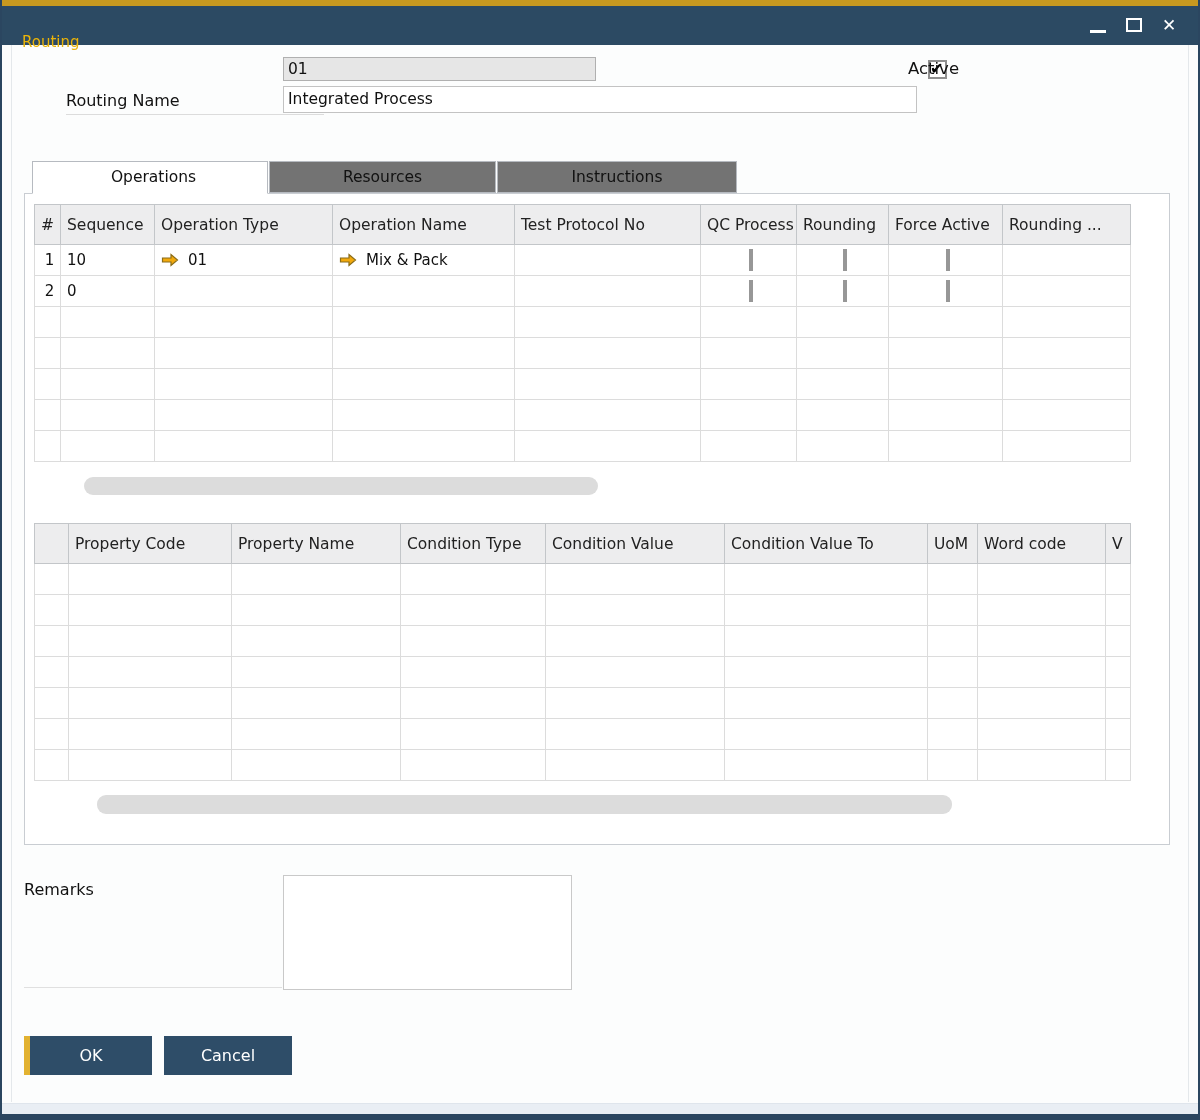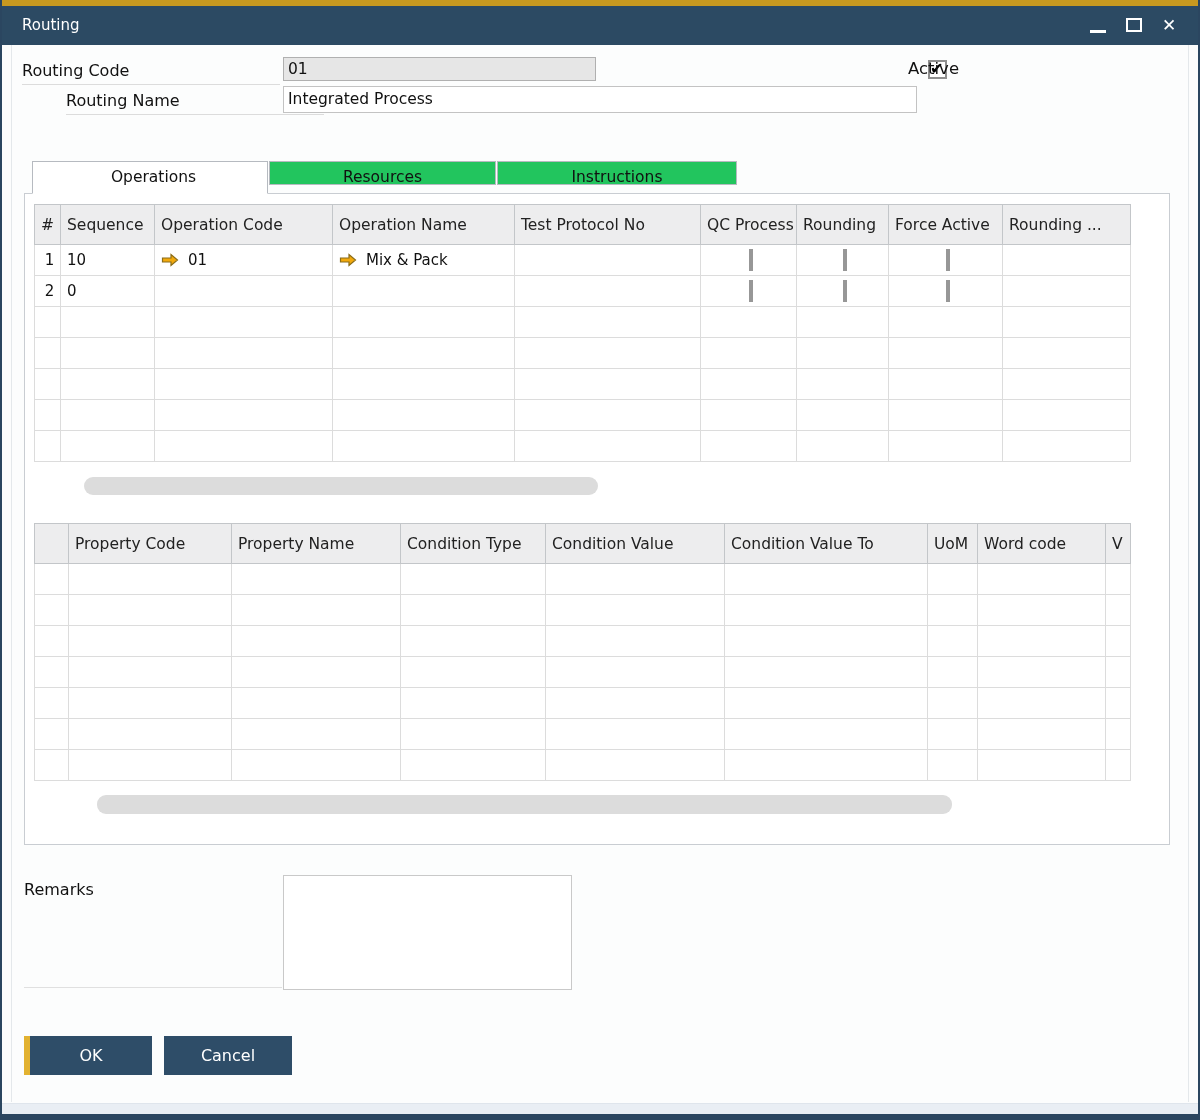--- a/index.html
+++ b/index.html
@@ -2,21 +2,21 @@
 <html><head>
 <meta charset="utf-8">
 <style>
   * { margin:0; padding:0; box-sizing:border-box; }
   body { font-family:"DejaVu Sans","Liberation Sans",sans-serif; background:#ffffff; }
 
   .window { position:relative; width:1200px; height:1120px; background:#fcfdfd;
             border-left:2px solid #2b4660; border-right:2px solid #2b4660; overflow:hidden; }
   .goldbar { position:absolute; top:0; left:0; right:0; height:6px; background:#c8991f; }
   .titlebar { position:absolute; top:6px; left:0; right:0; height:39px; background:#2c4a63; }
-  .title { position:absolute; left:20px; top:0; line-height:39px; color:#ffffff; font-size:15px; }
+  .title { position:absolute; left:20px; top:17px; line-height:39px; color:#eab308; font-size:15px; }
   .win-btn { position:absolute; top:0; height:39px; width:26px; cursor:pointer; }
   .win-min { right:86px; } .win-max { right:50px; } .win-close { right:16px; }
   .min-glyph { position:absolute; left:4px; top:24px; width:16px; height:3px; background:#fff; }
   .max-glyph { position:absolute; left:4px; top:12px; width:16px; height:14px; border:2px solid #fff; }
   .close-glyph { color:#fff; font-size:17px; font-weight:bold; line-height:39px; text-align:center; display:block; }
 
   .inset-left  { position:absolute; left:9px;  top:45px; bottom:18px; width:1px; background:#e4e8eb; }
   .inset-right { position:absolute; right:9px; top:45px; bottom:18px; width:1px; background:#e4e8eb; }
   .bottomstrip { position:absolute; left:0; right:0; bottom:6px; height:11px; background:#e9eef4; border-top:1px solid #dfe5ec; }
   .bottomborder { position:absolute; left:0; right:0; bottom:0; height:6px; background:#2b4660; }
@@ -29,22 +29,22 @@
   .inp-code { top:57px; width:313px; height:24px; background:#e6e6e6; border:1px solid #b0b0b0; line-height:22px; }
   .inp-name { top:86px; width:634px; height:27px; background:#fff; border:1px solid #c3c3c3; line-height:25px; }
 
   .checkbox { width:19px; height:19px; border:2px solid #8f8f8f; background:#fff; position:relative; }
   .checkbox.checked::after { content:"✔"; position:absolute; left:0px; top:-3px; font-size:16px; font-weight:bold; color:#000; }
   .active-cb { position:absolute; left:926px; top:60px; }
   .active-label { position:absolute; left:906px; top:59px; font-size:16.5px; color:#111; }
 
   
   .tabs { position:absolute; left:30px; top:161px; display:flex; z-index:3; }
-  .tab { height:24px; line-height:30px; text-align:center; font-size:15.5px; color:#111;
-         background:#22c55e; border:1px solid #b6bac0; margin-right:1px; cursor:pointer; }
+  .tab { height:32px; line-height:30px; text-align:center; font-size:15.5px; color:#111;
+         background:#737373; border:1px solid #b6bac0; margin-right:1px; cursor:pointer; }
   .tab-operations { width:236px; } .tab-resources { width:227px; } .tab-instructions { width:240px; }
   .tab.active { background:#fff; border-bottom:1px solid #fff; height:33px;padding-left:7px; }
 
   .panel { position:absolute; left:22px; top:193px; width:1146px; height:652px;
            border:1px solid #c9cdd2; background:#fff; }
 
   
   table.grid { position:absolute; left:32px; border-collapse:collapse; table-layout:fixed;
                width:1096px; font-size:15px; color:#111; background:#fff; }
   .t1 { top:204px; } .t2 { top:523px; }
@@ -91,21 +91,20 @@
         <span class="max-glyph"></span>
       </span>
     <span class="win-btn win-close">
         <span class="close-glyph">✕</span>
       </span>
   </div>
 
   <div class="inset-left"></div>
   <div class="inset-right"></div>
 
-  <div class="form-label lbl-code">Routing Code</div>
   <div class="inp inp-code">01</div>
 
   <div class="form-label lbl-name">Routing Name</div>
   <div class="inp inp-name">Integrated Process</div>
 
   <div class="checkbox active-cb checked"></div>
   <div class="active-label">Active</div>
 
   <div class="tabs">
     <div class="tab tab-operations active">Operations</div>
@@ -124,21 +123,21 @@
       <col style="width:186px">
         <col style="width:96px">
         <col style="width:92px">
         <col style="width:114px">
         <col style="width:128px">
     </colgroup>
     <thead>
       <tr>
         <th class="center">#</th>
         <th>Sequence</th>
-        <th>Operation Code</th>
+        <th>Operation Type</th>
         <th>Operation Name</th>
         <th>Test Protocol No</th>
         <th>QC Process</th>
         <th>Rounding</th>
         <th>Force Active</th>
         <th>Rounding ...</th>
       </tr>
     </thead>
     <tbody>
       <tr>

